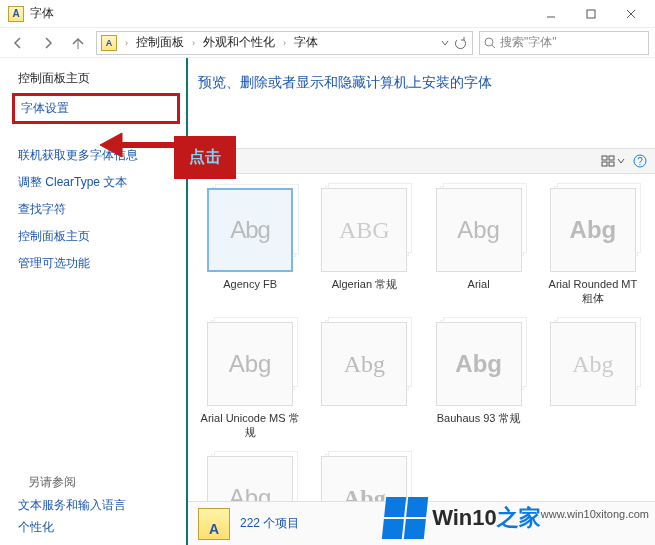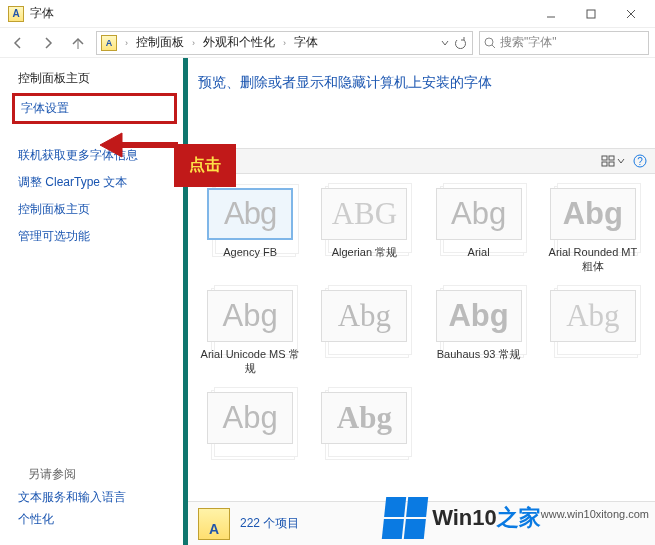--- a/index.html
+++ b/index.html
@@ -89,22 +89,22 @@
   }
   .searchbox svg { stroke:#888; fill:none; }
   .searchbox span { flex:1; }
   .content {
     display: flex;
     height: calc(100% - 58px);
     overflow: hidden;
   }
   .sidebar {
     width: 188px;
-    padding: 12px 10px 12px 18px;
-    border-right: 5px solid #0f766e;
+    padding: 12px 10px 4px 18px;
+    border-right: 2px solid #0f766e;
     display: flex;
     flex-direction: column;
     position: relative;
   }
   .sidebar-heading { color: #222; font-size: 12px; margin-bottom: 10px; }
   .side-link { color: #1a55b0; font-size: 12px; margin: 5px 0; display: block; cursor: pointer; }
   .side-highlight { border: 3px solid #c11919; margin: -4px -4px 18px -6px; padding: 4px 4px 4px 6px; display: inline-block; }
   .see-also { margin-top: auto; padding-top: 10px; }
   .see-also-head { color: #666; font-size: 12px; margin: 8px 10px 6px; }
   .main {
@@ -143,26 +143,26 @@
     align-content: start;
   }
   .font-item {
     display: flex;
     flex-direction: column;
     align-items: center;
     padding: 4px 2px;
   }
   .font-item.selected .thumb { border: 2px solid #7fb6e8; background:#eef6fc; }
   .thumb {
-    width: 86px; height: 52px;
+    width: 86px; height: 84px;
     border: 1px solid #ddd;
     background: #fafafa;
     position: relative;
     display: flex; align-items: center; justify-content: center;
-    font-size: 31px;
+    font-size: 24px;
     color: #bbb;
   }
   .thumb::before, .thumb::after {
     content:"";
     position:absolute;
     width: 82px; height: 68px;
     border: 1px solid #eee;
     background: #fff;
     z-index: -1;
   }
@@ -211,23 +211,23 @@
   .arrow-overlay {
     position: absolute;
     left: 100px; top: 130px;
     width: 80px; height: 30px;
     pointer-events: none;
   }
   .arrow-overlay svg { width:80px; height:30px; }
   .arrow-overlay polygon, .arrow-overlay line { stroke:#c11919; fill:#c11919; }
   .badge {
     position: absolute;
-    left: 176px; top: 146px;
+    left: 176px; top: 138px;
     background: #c11919;
-    color: #fde047;
+    color: #7dd3fc;
     border: 3px solid #c11919;
     outline: 2px solid #c11919;
     font-size: 16px;
     font-weight: bold;
     padding: 6px 10px;
     pointer-events: none;
   }
   
   .watermark {
     position: absolute;
@@ -321,20 +321,21 @@
 </div>
 
 <div class="content">
   <div class="sidebar">
     <div class="sidebar-heading">控制面板主页</div>
     <span class="side-highlight">
       <a class="side-link" style="margin:0">字体设置</a>
     </span>
     <a class="side-link">联机获取更多字体信息</a>
     <a class="side-link">调整 ClearType 文本</a>
+    <a class="side-link">查找字符</a>
     <a class="side-link">控制面板主页</a>
     <a class="side-link">管理可选功能</a>
 
     <div class="see-also">
       <div class="see-also-head">另请参阅</div>
       <a class="side-link">文本服务和输入语言</a>
       <a class="side-link">个性化</a>
     </div>
   </div>
 

